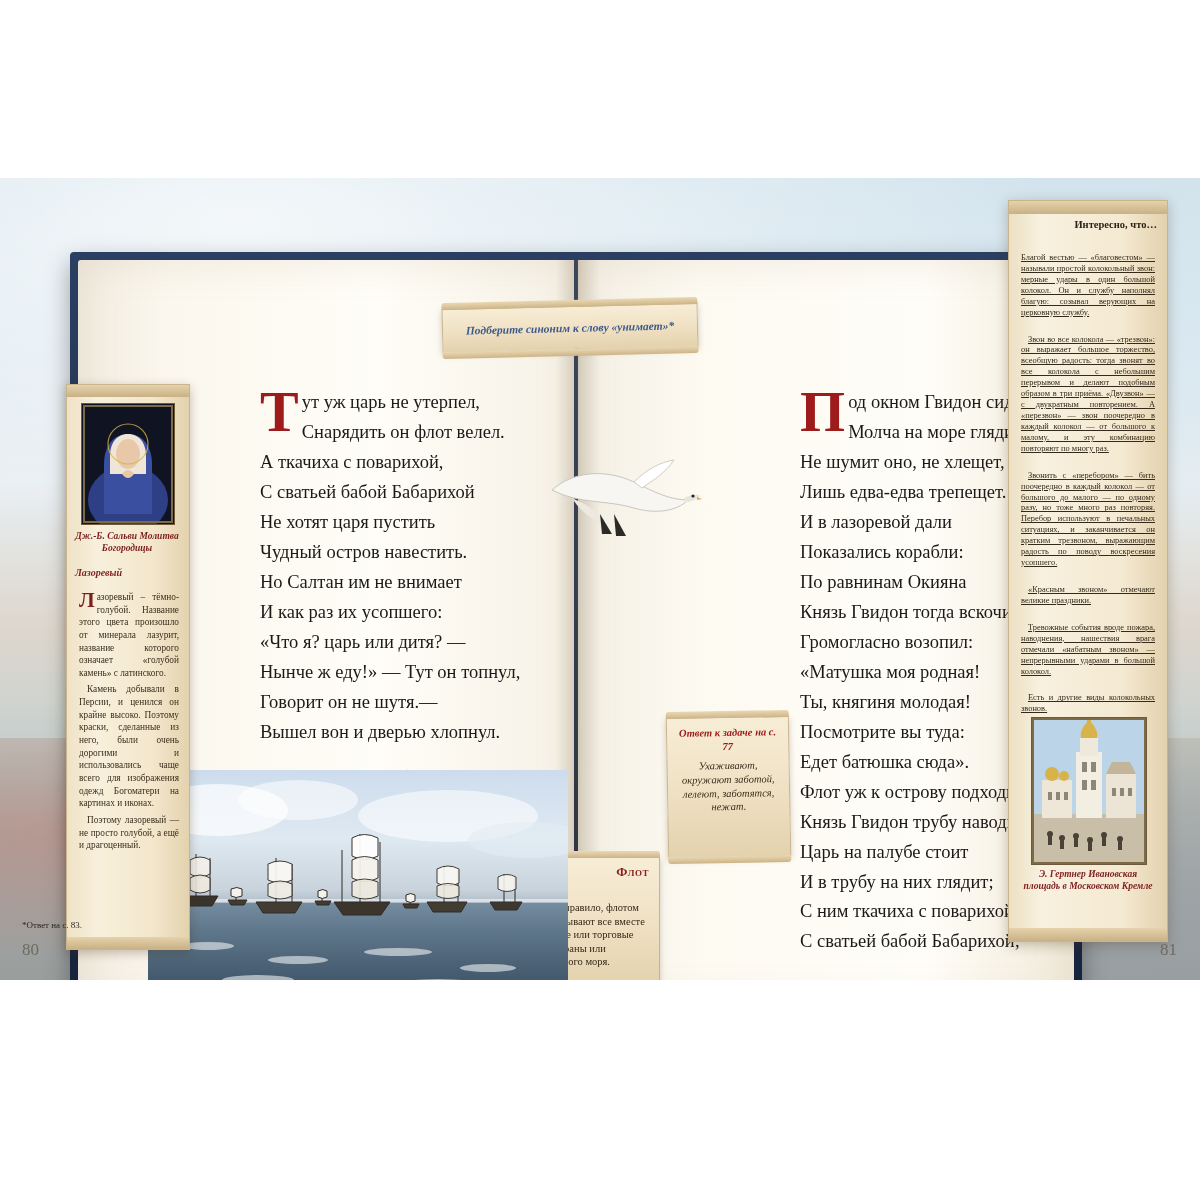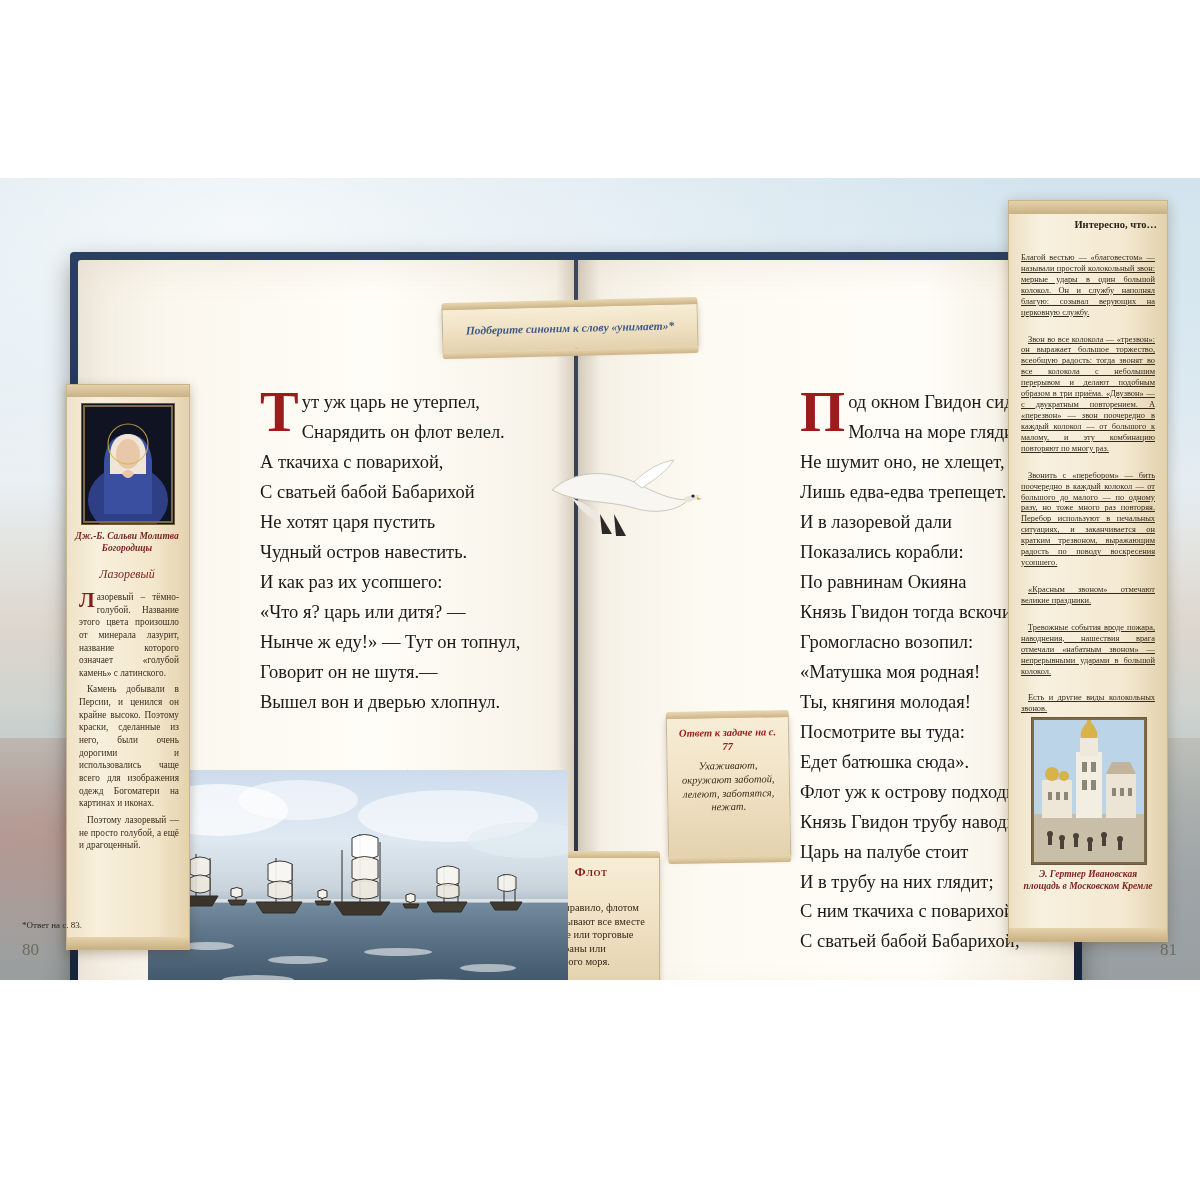--- a/index.html
+++ b/index.html
@@ -188,21 +188,21 @@
 
   
   #flot-scroll {
     left: 452px; top: 605px; width: 116px; height: 112px;
     padding: 6px 10px 8px;
     font-size: 10.5px;
     line-height: 1.3;
     color: #36291b;
   }
   #flot-scroll .term {
-    display: block; text-align: center;
+    display: block; text-align: right;
     font-variant: small-caps; font-weight: 700; font-size: 13px;
     color: #8b1c1c; margin-bottom: 20px; letter-spacing: .5px;
   }
   #flot-scroll .dropcap-sm {
     float: left; font-size: 23px; line-height: 18px; color: #8b1c1c;
     font-weight: 700; margin: 1px 2px 0 0;
   }
 
   
   #left-rail {
@@ -231,22 +231,21 @@
     overflow: hidden;
   }
   .icon-caption {
     position: absolute; left: 8px; top: 146px; width: 104px;
     text-align: center;
     font-size: 9.5px; font-style: italic; font-weight: 700;
     color: #7d1f1f; line-height: 1.25;
   }
   .rail-title {
     position: absolute; left: 8px; top: 182px; width: 104px;
-    text-align: center;
-    font-size: 12px; font-weight: 400; font-style: italic;
+    font-size: 10px; font-weight: 700; font-style: italic;
     color: #7d1f1f;
     font-family: "Liberation Serif", serif;
   }
   .rail-body {
     position: absolute; left: 12px; top: 206px; width: 100px;
     font-size: 9.3px; line-height: 1.36; color: #3a2d1d; text-align: justify;
   }
   .rail-body .dc {
     float: left; font-size: 21px; line-height: 16px; color: #7d1f1f;
     font-weight: 700; margin: 1px 2px 0 0;
@@ -328,20 +327,21 @@
       </div>
 
       <div class="poem" id="poem-left">
         <span class="dropcap">Т</span>
         <div class="line">ут уж царь не утерпел,</div>
         <div class="line">Снарядить он флот велел.</div>
         <div class="line">А ткачиха с поварихой,</div>
         <div class="line">С сватьей бабой Бабарихой</div>
         <div class="line">Не хотят царя пустить</div>
         <div class="line">Чудный остров навестить.</div>
+        <div class="line">Но Салтан им не внимает</div>
         <div class="line">И как раз их усопшего:</div>
         <div class="line">«Что я? царь или дитя? —</div>
         <div class="line">Нынче ж еду!» — Тут он топнул,</div>
         <div class="line">Говорит он не шутя.—</div>
         <div class="line">Вышел вон и дверью хлопнул.</div>
       </div>
 
       <div class="poem" id="poem-right">
         <span class="dropcap">П</span>
         <div class="line">од окном Гвидон сидит,</div>

